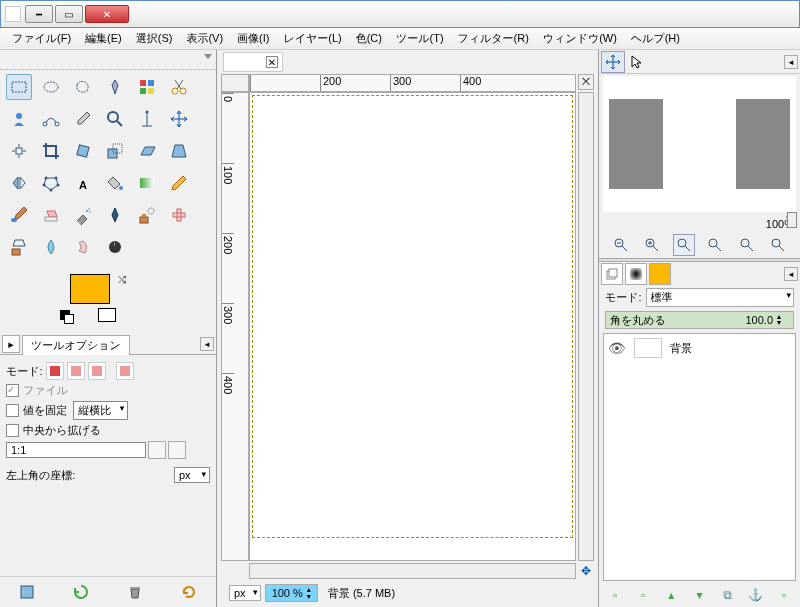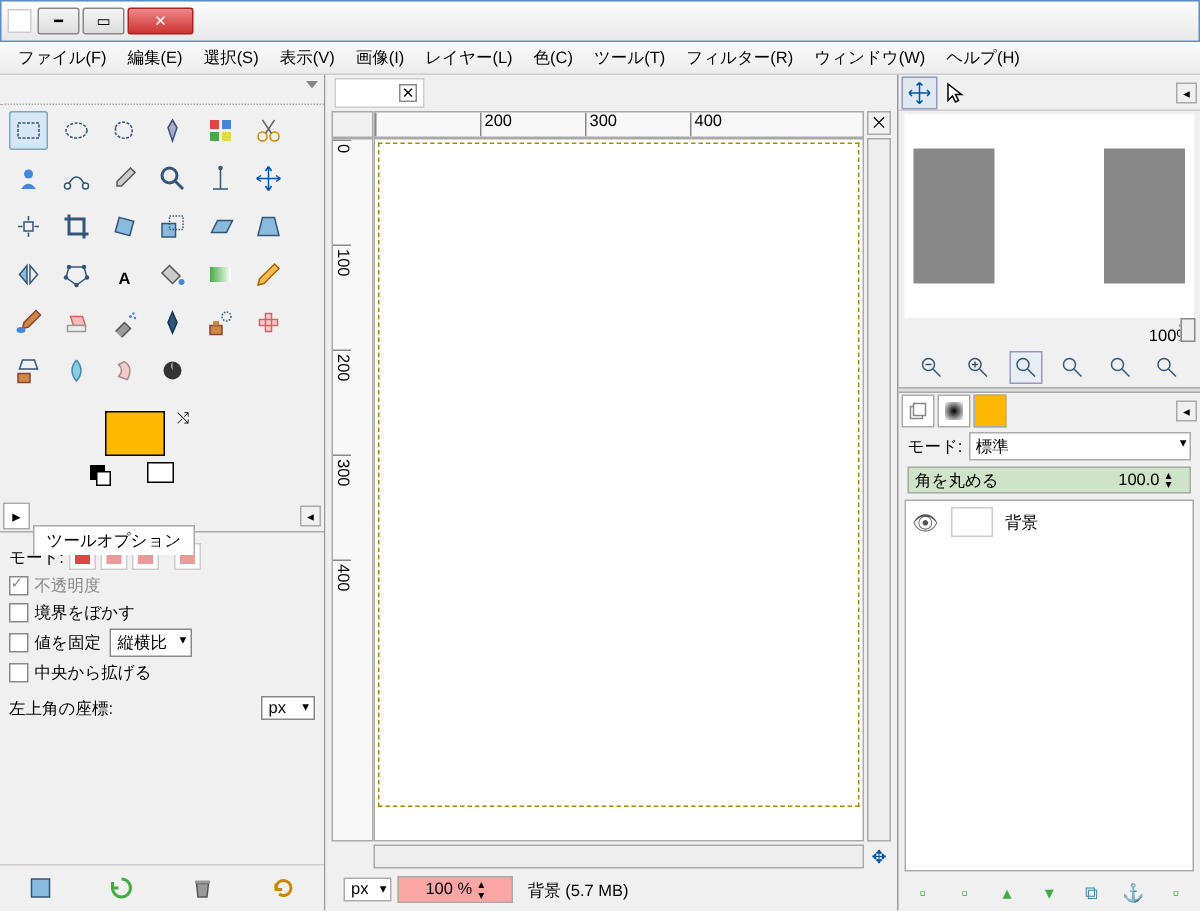--- a/index.html
+++ b/index.html
@@ -34,21 +34,21 @@
 .colorswatch { width: 60px; height: 48px; margin: 4px auto 8px 70px; position: relative; }
 .swatch-fg { position:absolute; top:0; left:0; width:40px; height:30px; background:#fdb900; border:1px solid #000; }
 .swatch-bg { position:absolute; bottom:0; right:14px; width:18px; height:14px; background:#fff; border:1px solid #000; }
 .swatch-mini { position:absolute; bottom:0; left:-10px; width:12px; height:12px; }
 .swatch-mini::before { content:""; position:absolute; width:8px; height:8px; background:#000; border:1px solid #000; }
 .swatch-mini::after { content:""; position:absolute; left:4px; top:4px; width:8px; height:8px; background:#fff; border:1px solid #000; }
 .swatch-arrow { position:absolute; top:0; right:4px; font-size:10px; color:#000; }
 
 .tool-options-tab { margin-top: 4px; display:flex; align-items:center; padding: 0 2px; }
 .tab-btn { width: 18px; height: 18px; border:1px solid #aaa; background:#fff; margin-right:2px; display:flex;align-items:center;justify-content:center; }
-.tab-label { background:#fff; border:1px solid #aaa; padding: 2px 8px; border-bottom:none; font-size:11px; position:relative; top:16px; }
+.tab-label { background:#fff; border:1px solid #aaa; padding: 2px 8px; border-bottom:none; font-size:11px; position:relative; top:1px; }
 .tab-close { margin-left:auto; width:14px; height:14px; border:1px solid #aaa; display:flex;align-items:center;justify-content:center; font-size:9px; }
 
 .tool-options { background:#f0f0f0; border-top: 1px solid #aaa; padding: 4px 6px; flex:1; overflow:auto; }
 .opt-title { font-weight: bold; font-size:11px; margin-bottom: 4px; }
 .opt-row { display:flex; align-items:center; margin: 3px 0; font-size:11px; }
 .opt-row label { margin-left: 4px; }
 .mode-btn { width:18px; height:18px; border:1px solid #ccc; margin-left:3px; background:#fff; display:inline-flex; align-items:center; justify-content:center; }
 .mode-btn .sq { width:10px; height:10px; background:#d44; }
 .checkbox { width:13px; height:13px; border:1px solid #888; background:#fff; }
 .checkbox.checked::after { content:"✓"; font-size:10px; color:#888; position:relative; top:-2px; }
@@ -75,21 +75,21 @@
 .canvas-inner { position:absolute; top:18px; left:28px; right:18px; bottom:18px; background:#fff; border:1px solid #aaa; overflow:hidden; }
 .selection { position:absolute; top:2px; left:2px; right:2px; height:calc(100% - 24px); border: 1px dashed #aa8800; }
 .scroll-v { position:absolute; top:18px; right:0; width:16px; bottom:18px; background:#eee; border:1px solid #aaa; }
 .scroll-h { position:absolute; bottom:0; left:28px; right:18px; height:16px; background:#eee; border:1px solid #aaa; }
 .nav-corner { position:absolute; bottom:0; right:0; width:16px; height:16px; display:flex; align-items:center; justify-content:center; color:#05a; font-size:12px; }
 .close-corner { position:absolute; top:0; right:0; width:16px; height:16px; border:1px solid #aaa; display:flex; align-items:center; justify-content:center; font-size:10px; }
 
 .statusbar { height:28px; display:flex; align-items:center; padding: 0 12px; gap: 4px; }
 .stat-combo { border:1px solid #aaa; background:#fff; padding: 1px 14px 1px 4px; position:relative; }
 .stat-combo::after { content:"▾"; position:absolute; right:2px; top:1px; font-size:9px; }
-.stat-spin { border:1px solid #aaa; background:#fca5a5; padding: 1px 18px; display:flex; align-items:center; }
+.stat-spin { border:1px solid #aaa; background:#7dd3fc; padding: 1px 6px; display:flex; align-items:center; }
 
 
 .right { width: 202px; background:#f0f0f0; border-left:1px solid #999; display:flex; flex-direction:column; }
 .nav-top { height:24px; display:flex; align-items:center; padding:2px; border-bottom:1px solid #ccc; }
 .nav-btn { width:24px; height:22px; display:flex; align-items:center; justify-content:center; border:1px solid transparent; }
 .nav-btn.sel { border:1px solid #99b; background:#e0e8f0; }
 .nav-collapse { margin-left:auto; width:14px; height:14px; border:1px solid #aaa; font-size:9px; display:flex; align-items:center; justify-content:center; }
 
 .nav-preview { height:136px; background:#fff; margin:2px 4px; position:relative; display:flex; align-items:center; justify-content:space-between; padding: 0 6px; }
 .nav-thumb { width:54px; height:90px; background:#888; }
@@ -411,35 +411,36 @@
           </div>
       <div class="mode-btn">
             <div class="sq" style="background:#e99"></div>
           </div>
       <div class="mode-btn" style="margin-left:10px">
             <div class="sq" style="background:#e99"></div>
           </div>
     </div>
     <div class="opt-row">
           <div class="checkbox checked"></div>
-          <label style="color:#888">不透明度</label>
-        </div>
-    <div class="opt-row">
-          <div class="checkbox"></div>
-          <label>境界をぼかす</label>
+          <label style="color:#888">ファイル</label>
         </div>
     <div class="opt-row">
       <div class="checkbox"></div>
       <label>値を固定</label>
       <div class="combo" style="margin-left:6px">縦横比</div>
     </div>
     <div class="opt-row">
           <div class="checkbox"></div>
           <label>中央から拡げる</label>
         </div>
+    <div class="opt-row">
+      <input class="txt-input" value="1:1" style="">
+      <div class="tiny-btn"></div>
+      <div class="tiny-btn"></div>
+    </div>
     <div class="opt-row" style="margin-top:8px">
       <span>左上角の座標:</span>
       <div class="combo" style="margin-left:auto;min-width:36px">px</div>
     </div>
   </div>
 
   <div class="bottom-icons">
     <div class="bi">
           <svg width="16" height="16">
             <rect x="2" y="2" width="12" height="12" fill="#8bd" stroke="#357"></rect>

